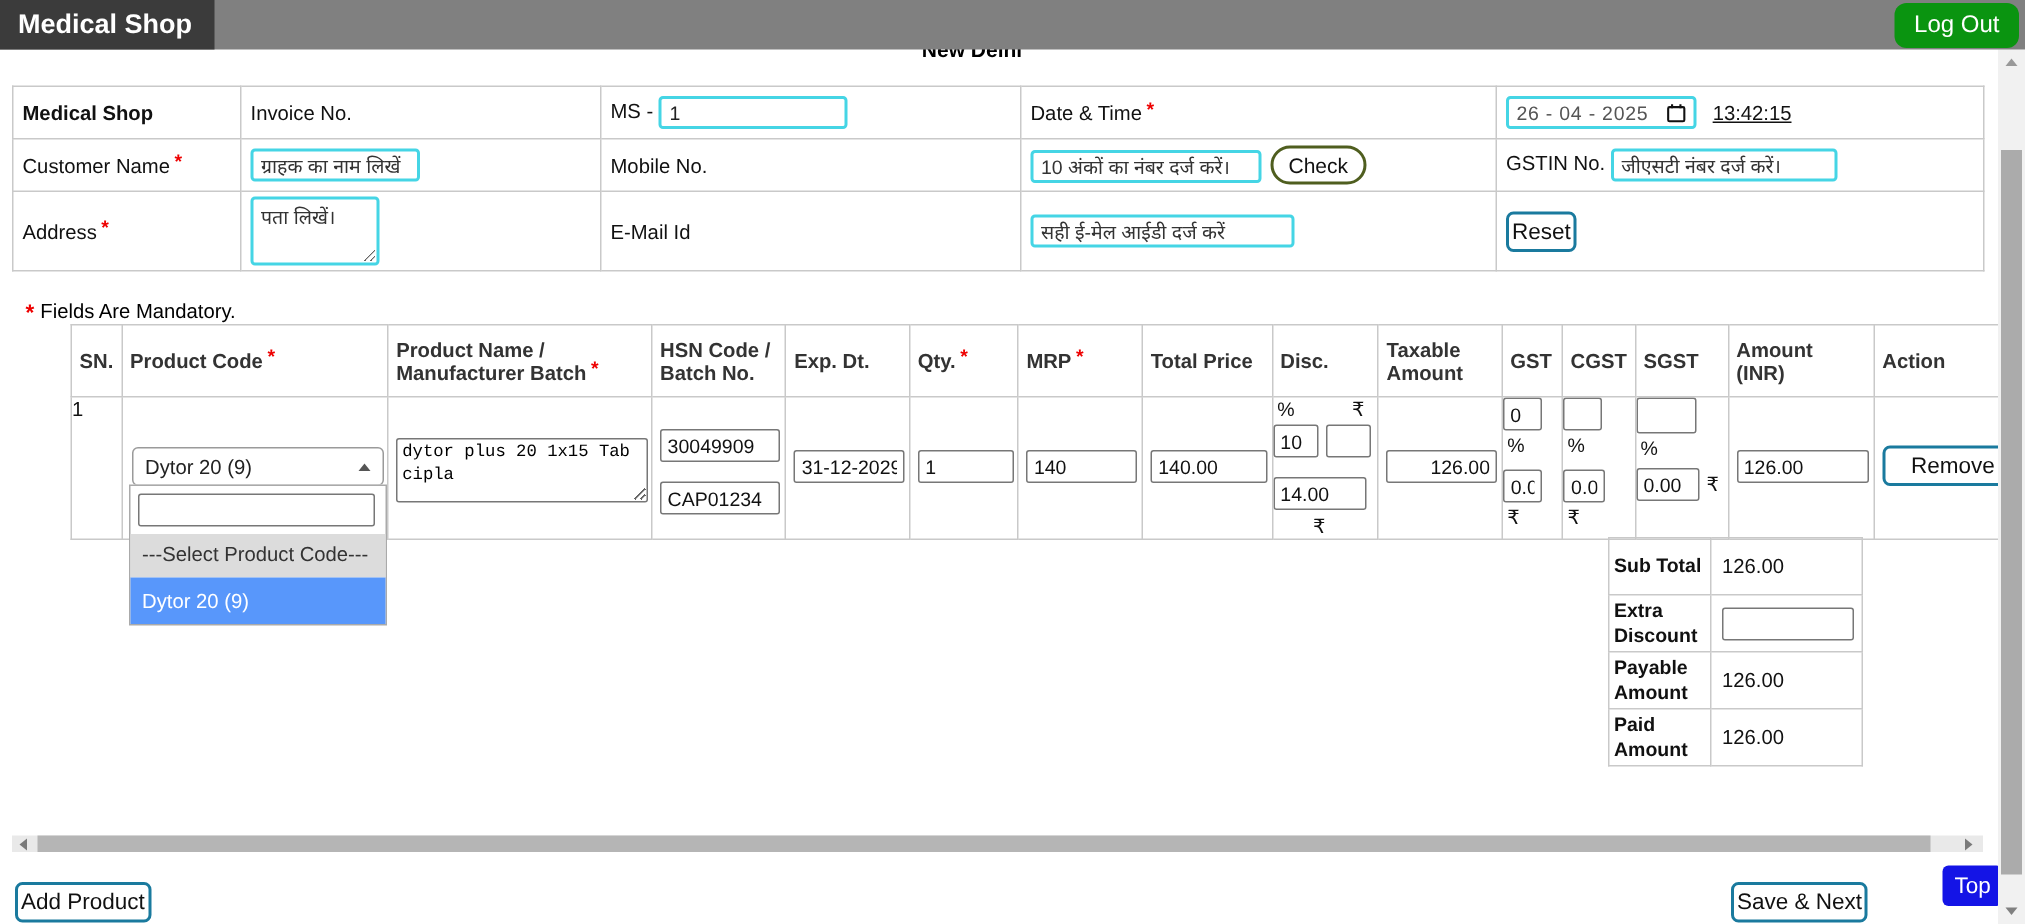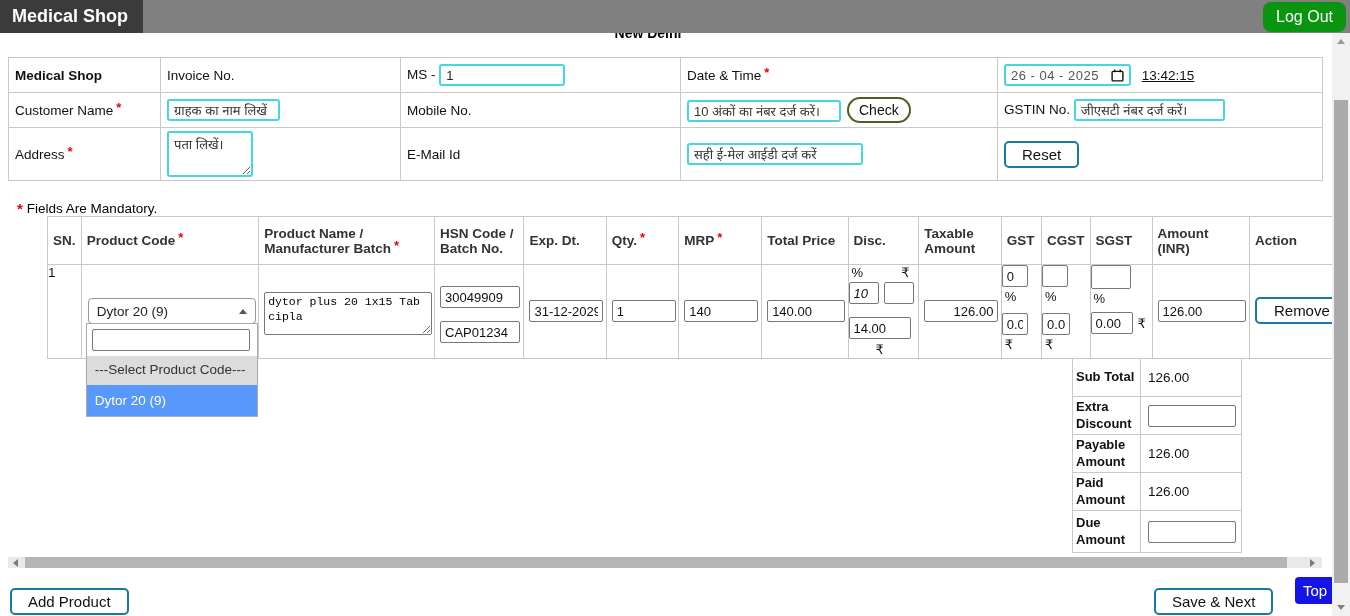--- a/index.html
+++ b/index.html
@@ -24,21 +24,21 @@
 
   .cyan{border:2px solid #45d5e5;border-radius:3px;font-size:13px;padding:1px 5px;height:22px;
         box-sizing:border-box;color:#222;font-family:inherit;vertical-align:middle;}
   input.cyan::placeholder,textarea.cyan::placeholder{color:#333;opacity:1;}
   textarea.cyan{height:46px;width:86px;resize:both;padding-top:2px;}
   .datebox{display:inline-flex;align-items:center;justify-content:space-between;width:127px;background:#fff;}
   .date-val{color:#555;font-size:13px;letter-spacing:.5px;}
   .time-val{margin-left:7px;vertical-align:middle;text-decoration:underline;}
 
   .btn{background:#fff;border:2px solid #1a7a9e;border-radius:5px;font-size:15px;color:#111;
-       padding:2px 16px;height:27px;font-family:inherit;cursor:pointer;}
+       padding:2px 2px;height:27px;font-family:inherit;cursor:pointer;}
   .btn-check{background:#fff;border:2px solid #4f5e1f;border-radius:13px;font-size:14px;height:26px;
              padding:1px 10px;margin-left:6px;font-family:inherit;cursor:pointer;color:#111;}
 
   .note{position:absolute;left:14px;top:199px;font-size:13.5px;color:#000;}
   .note .req{font-size:15px;margin-right:4px;top:1px;}
 
   
   .ptable{position:absolute;left:8px;top:216px;border-collapse:collapse;table-layout:fixed;margin-left:39px;}
   .ptable th,.ptable td{border:1px solid #c9c9c9;box-sizing:border-box;}
   .ptable th{font-size:13.5px;font-weight:bold;color:#333;text-align:left;padding:4px 5px;height:48px;vertical-align:middle;}
@@ -59,21 +59,21 @@
            font-family:"Liberation Mono","DejaVu Sans Mono",monospace;font-size:11.5px;line-height:1.3;padding:2px 3px;box-sizing:border-box;}
   .c-hsn input{display:block;margin:21px 0 0 5px;width:80px;}
   .c-hsn input + input{margin-top:13px;}
   .c-exp input{display:block;margin:35px 0 0 5px;width:74px;text-align:right;}
   .c-qty input{display:block;margin:35px 0 0 5px;width:64px;}
   .c-mrp input{display:block;margin:35px 0 0 5px;width:74px;}
   .c-total input{display:block;margin:35px 0 0 5px;width:78px;}
   .c-disc{padding:4px 0 0 6px;}
   .disc-syms{display:flex;width:64px;justify-content:space-between;font-size:13px;padding:0 3px;box-sizing:border-box;}
   .disc-inputs{display:flex;gap:5px;margin-top:2px;}
-  .disc-p{width:30px;font-style:italic;} .disc-r{width:30px;}
+  .disc-p{width:30px;} .disc-r{width:30px;}
   .disc-amt{width:62px;margin-top:13px;display:block;}
   .disc-rup{width:62px;text-align:center;font-size:13px;margin-top:3px;}
   .c-gst,.c-cgst{padding:3px 0 0 5px;}
   .gst-p{width:26px;display:block;}
   .gst-sym{font-size:13px;margin:2px 0 0 3px;}
   .gst-a{width:26px;display:block;margin-top:9px;}
   .cgst-a{width:28px;display:block;margin-top:9px;}
   .c-sgst{padding:8px 0 0 5px;}
   .sgst-p{width:40px;height:24px;display:block;}
   .sgst-row{display:flex;align-items:center;gap:5px;margin-top:6px;}
@@ -298,24 +298,20 @@
       <td class="t-value"><input class="tin" value="" style=""></td>
     </tr>
     <tr style="height:38px">
       <td class="t-label">Payable Amount</td>
       <td class="t-value">126.00</td>
     </tr>
     <tr style="height:38px">
       <td class="t-label">Paid Amount</td>
       <td class="t-value">126.00</td>
     </tr>
-    <tr style="height:42px">
-      <td class="t-label">Due Amount</td>
-      <td class="t-value"><input class="tin" value="" style=""></td>
-    </tr>
   </tbody>
     </table>
 
   <div class="hscroll">
     <div class="hs-left"></div>
     <div class="hs-thumb"></div>
     <div class="hs-right"></div>
   </div>
 
   <button class="btn add-btn">Add Product</button>

